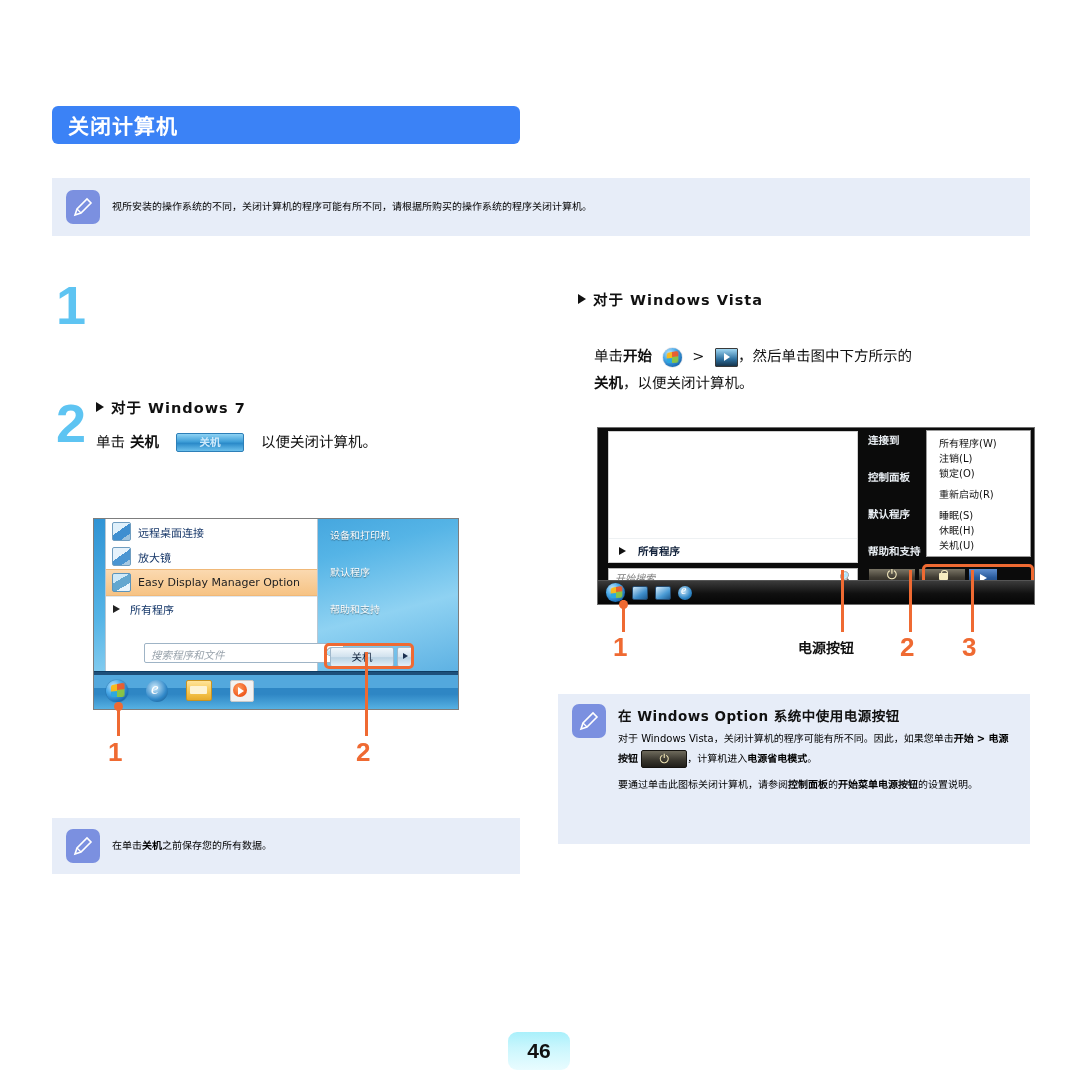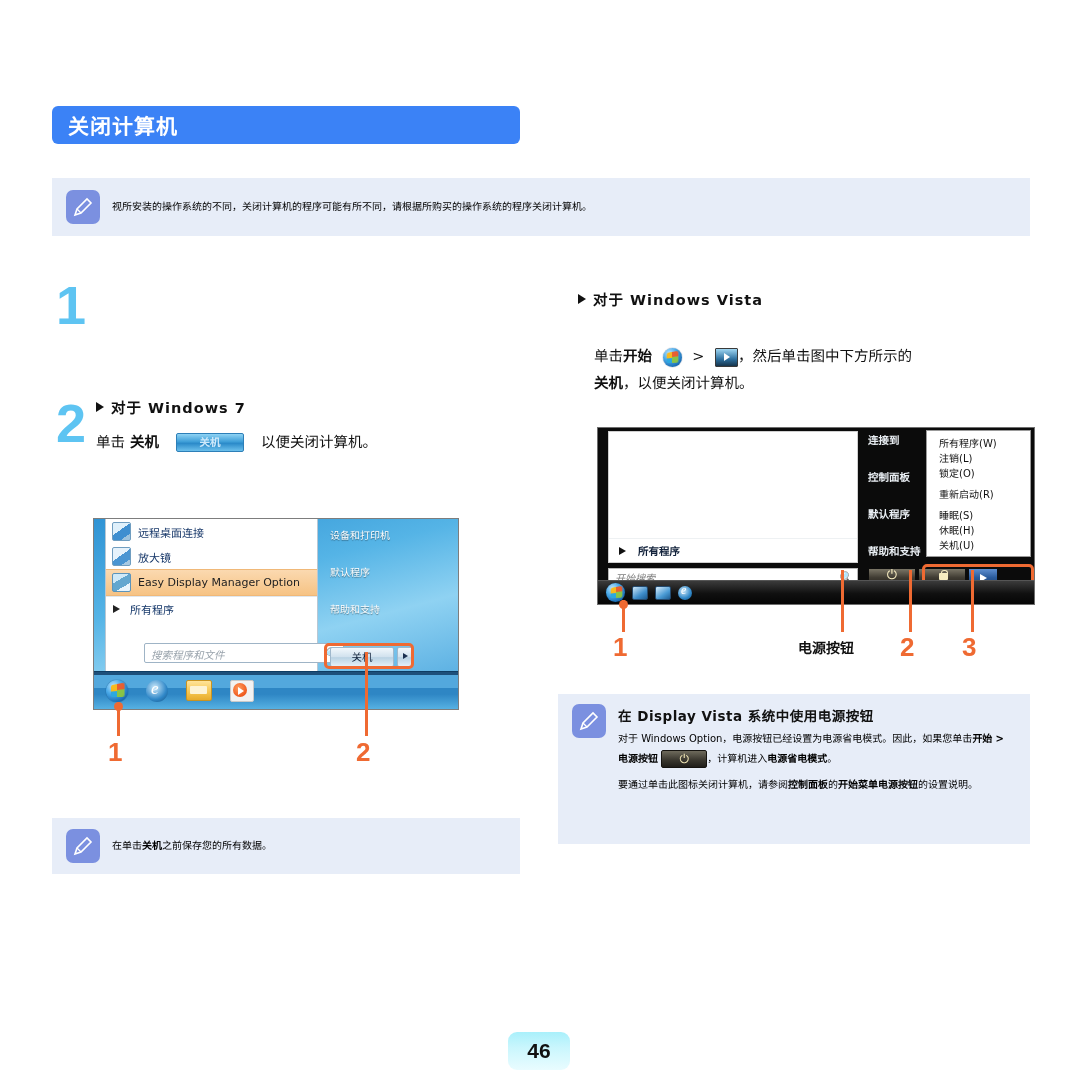--- a/index.html
+++ b/index.html
@@ -410,21 +410,21 @@
   <div class="callout-num" style="left:962px;top:632px;">3</div>
 
   <div class="note" id="note-right-bottom">
     <div class="note-pencil">
       <svg width="22" height="22" viewBox="0 0 22 22">
           <path d="M3 19 L5 13 L15 3 L19 7 L9 17 Z" fill="none" stroke="#ffffff" stroke-width="1.6"></path>
           <path d="M5 13 L9 17" stroke="#ffffff" stroke-width="1.2"></path>
         </svg>
     </div>
     <div class="note-body">
-      <div class="note-head">在 Display Vista 系统中使用电源按钮</div>
-      <div class="note-line" style="margin-top:2px;"><span>对于 Windows Option，电源按钮已经设置为电源省电模式。因此，如果您单击</span><b>开始</b> <b>&gt;</b> <b>电源按钮</b> <span class="pill-power"></span><span>，计算机进入</span><b>电源省电模式</b><span>。</span></div>
+      <div class="note-head">在 Windows Option 系统中使用电源按钮</div>
+      <div class="note-line" style="margin-top:2px;"><span>对于 Windows Vista，关闭计算机的程序可能有所不同。因此，如果您单击</span><b>开始</b> <b>&gt;</b> <b>电源按钮</b> <span class="pill-power"></span><span>，计算机进入</span><b>电源省电模式</b><span>。</span></div>
       <div class="note-line" style="margin-top:6px;"><span>要通过单击此图标关闭计算机，请参阅</span><b>控制面板</b><span>的</span><b>开始菜单电源按钮</b><span>的设置说明。</span></div>
     </div>
   </div>
 
   <div class="page-num">46</div>
 
 </div>
 
 </body></html>

